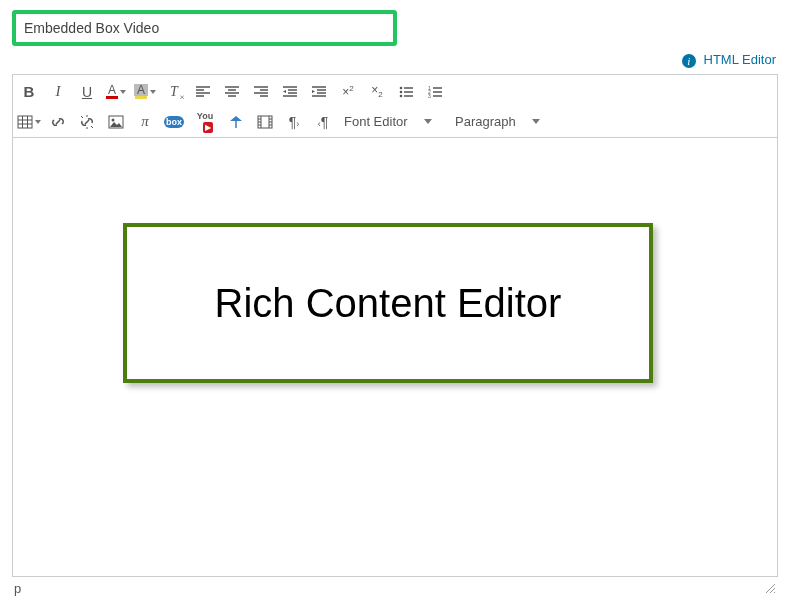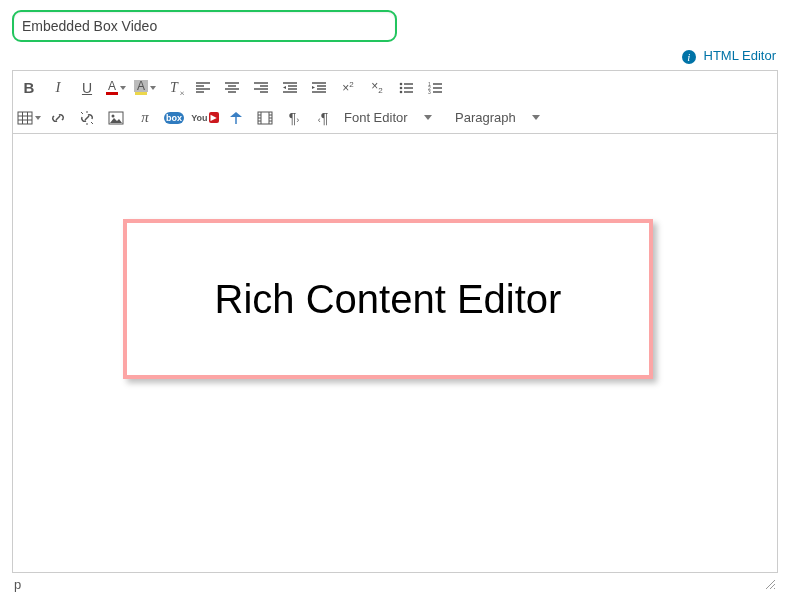--- a/index.html
+++ b/index.html
@@ -7,22 +7,22 @@
     font-family: "Helvetica Neue", Helvetica, Arial, sans-serif;
     font-size: 13px;
     color: #333;
     padding: 10px 12px;
     width: 790px;
     background: #fff;
   }
   .title-input {
     width: 385px;
     padding: 6px 8px;
-    border: 2px solid #22c55e;
-    border-radius: 9px;
+    border: 4px solid #22c55e;
+    border-radius: 3px;
     font-size: 14px;
     color: #444;
     box-shadow: inset 0 1px 2px rgba(0,0,0,0.07);
   }
   .header-row {
     margin-bottom: 6px;
   }
   .switch-row {
     text-align: right;
     margin-bottom: 6px;
@@ -104,21 +104,21 @@
     position: relative;
     background: #fff;
     overflow: hidden;
   }
   .callout {
     position: absolute;
     left: 110px;
     top: 85px;
     width: 530px;
     height: 160px;
-    border: 4px solid #fca5a5;
+    border: 4px solid #4d7c0f;
     box-shadow: 4px 4px 6px rgba(0,0,0,0.25);
     background: #fff;
     display: flex;
     align-items: center;
     justify-content: center;
     text-align: center;
   }
   .callout-text {
     font-size: 40px;
     font-weight: 400;
@@ -138,21 +138,21 @@
     display:inline-block;
     width: 12px;
     height: 3px;
     margin-top: 10px;
   }
   .stack { display:inline-flex; flex-direction:column; align-items:center; justify-content:center; line-height:1; }
   .box-badge {
     background:#2f7bbf; color:#fff; font-size:9px; padding:1px 2px; border-radius:6px; font-weight:bold;
   }
   .yt-badge {
-    display:inline-flex; align-items:flex-end; gap:1px;
+    display:inline-flex; align-items:flex-end; gap:1px;flex-direction:column;
   }
   .yt-logo {
     background:#cc181e; color:#fff; font-size:8px; padding:1px 2px; border-radius:2px;
   }
 </style>
 </head>
 <body>
 
 <div class="header-row">
   <input type="text" class="title-input" value="Embedded Box Video" style="">

